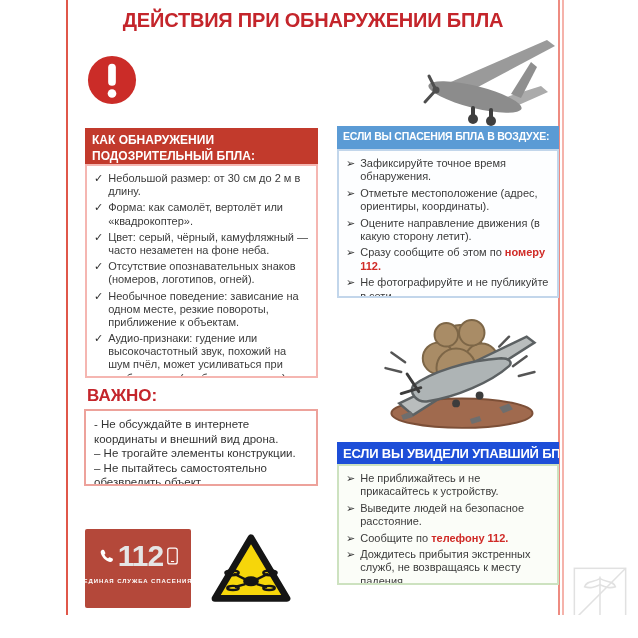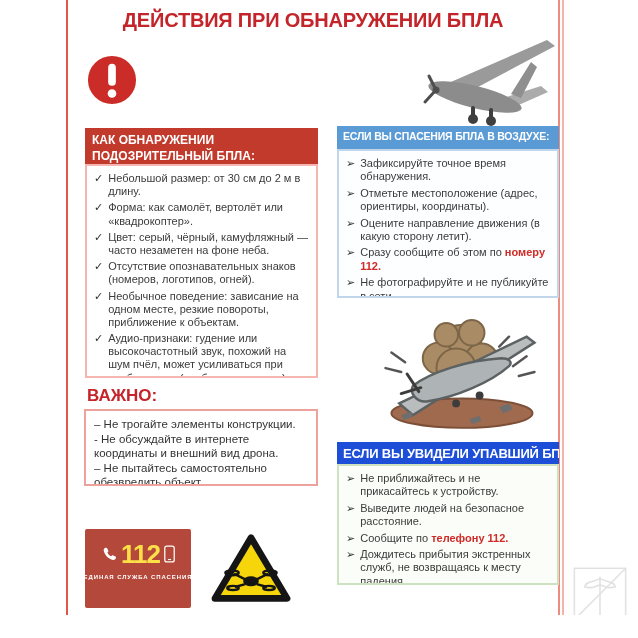--- a/index.html
+++ b/index.html
@@ -43,21 +43,21 @@
   .red{color:#d02b27;font-weight:700;}
 
   .important-title{position:absolute;left:87px;top:386px;font-size:17px;font-weight:800;color:#c4252b;margin:0;}
   .dash-item{font-size:11.5px;line-height:1.27;color:#333;}
 
   .emergency-box{
     position:absolute;left:85px;top:529px;width:106px;height:79px;background:#b4483a;border-radius:2px;
     box-sizing:border-box;display:flex;flex-direction:column;align-items:center;
   }
   .e-row{display:flex;align-items:center;justify-content:center;gap:4px;margin-top:12px;}
-  .e-number{font-size:26px;font-weight:800;color:#fde047;letter-spacing:-1px;line-height:1;}
+  .e-number{font-size:30px;font-weight:800;color:#e5e5e5;letter-spacing:-1px;line-height:1;}
   .e-label{margin-top:7px;color:#ffffff;font-size:6px;font-weight:600;letter-spacing:0.9px;white-space:nowrap;}
 
   .warning-triangle{position:absolute;left:208px;top:532px;width:86px;height:74px;}
   .crash-illustration{position:absolute;left:362px;top:308px;width:196px;height:130px;}
 
   .footer-text{
     position:absolute;left:313px;top:616px;transform:translateX(-50%);
     white-space:nowrap;font-size:12.5px;font-weight:700;color:#c4252b;z-index:4;
   }
   .watermark-text{
@@ -124,22 +124,22 @@
         <span>Необычное поведение: зависание на одном месте, резкие повороты, приближение к объектам.</span>
       </div>
     <div class="check-item">
         <span class="bullet">✓</span>
         <span>Аудио-признаки: гудение или высокочастотный звук, похожий на шум пчёл, может усиливаться при приближении (особенно в тишине).</span>
       </div>
   </div>
 
   <h2 class="important-title">ВАЖНО:</h2>
   <div class="list-box box-important">
+    <div class="dash-item">- Не обсуждайте в интернете координаты и внешний вид дрона.</div>
     <div class="dash-item">– Не трогайте элементы конструкции.</div>
-    <div class="dash-item">- Не обсуждайте в интернете координаты и внешний вид дрона.</div>
     <div class="dash-item">– Не пытайтесь самостоятельно обезвредить объект.</div>
   </div>
 
   <div class="emergency-box">
     <div class="e-row">
       <svg width="16" height="16" viewBox="0 0 24 24">
         <path d="M6.5,2.8 C8,2.2 9,2.7 9.6,4 L10.8,6.6 C11.3,7.7 11,8.6 10,9.4 C9.7,9.7 9.6,9.8 9.8,10.3 C10.8,12.6 12.4,14.2 14.7,15.2 C15.2,15.4 15.3,15.3 15.6,15 C16.4,14 17.3,13.7 18.4,14.2 L21,15.4 C22.3,16 22.8,17 22.2,18.5 C21.5,20.3 19.8,21.3 17.9,20.9 C11.6,19.7 5.3,13.4 4.1,7.1 C3.7,5.2 4.7,3.5 6.5,2.8 Z" fill="#ffffff"></path>
       </svg>
       <span class="e-number">112</span>
       <svg width="11" height="18" viewBox="0 0 14 22">

